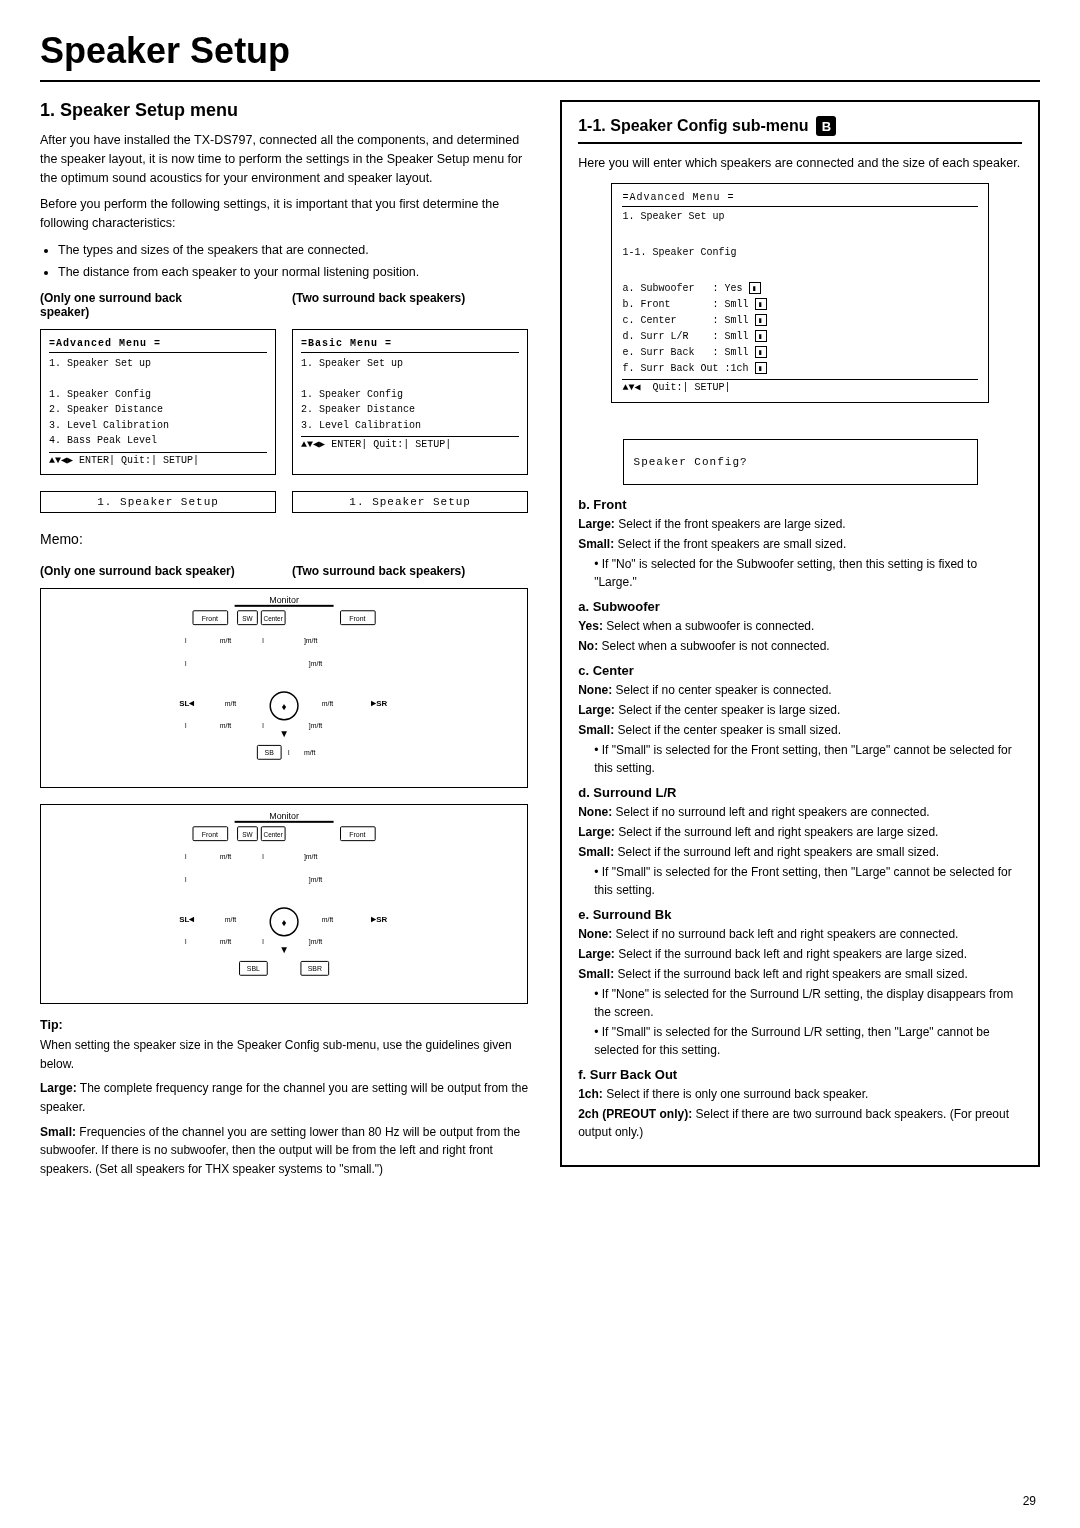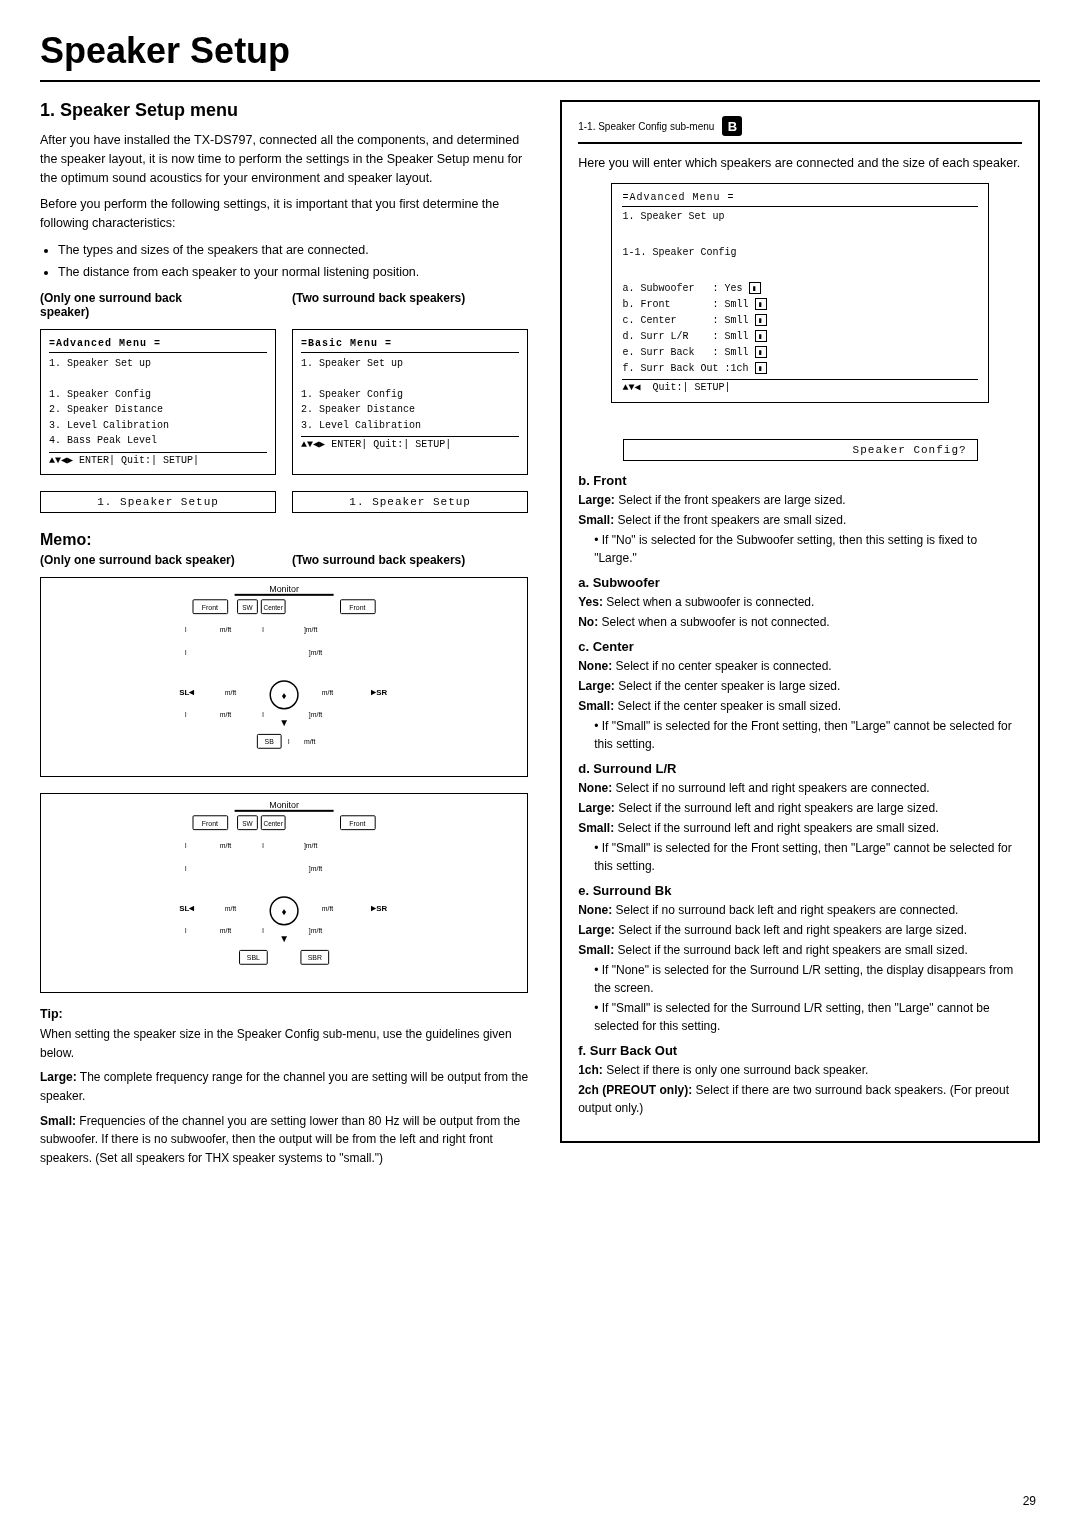--- a/index.html
+++ b/index.html
@@ -40,22 +40,22 @@
     }
     .section-title-box {
       display: flex;
       align-items: center;
       gap: 8px;
       border-bottom: 2px solid #000;
       padding-bottom: 6px;
       margin-bottom: 10px;
     }
     .section-title-box h2 {
-      font-size: 10px;
-      font-weight: normal;
+      font-size: 16px;
+      font-weight: bold;
     }
     .badge-b {
       display: inline-flex;
       align-items: center;
       justify-content: center;
       width: 20px;
       height: 20px;
       background: #000;
       color: #fff;
       font-size: 13px;
@@ -132,23 +132,23 @@
       flex: 1;
       display: flex;
       flex-direction: column;
       align-items: center;
     }
     .memo-section {
       margin-top: 18px;
       margin-bottom: 10px;
     }
     .memo-label {
-      font-size: 16px;
-      font-weight: bold;
-      margin-bottom: 4px;
+      font-size: 14px;
+      font-weight: normal;
+      margin-bottom: 17px;
     }
     .diagram-row {
       display: flex;
       gap: 16px;
       margin-bottom: 10px;
       flex-direction: column;
     }
     .diagram-wrap {
       flex: 1;
     }
@@ -203,24 +203,24 @@
     .right-menu-screen .menu-footer {
       border-top: 1px solid #000;
       margin-top: 2px;
       font-size: 10px;
       display: flex;
       align-items: center;
       gap: 4px;
     }
     .right-display {
       border: 1.5px solid #000;
-      padding: 4px 10px;
+      padding: 16px 10px;
       font-family: 'Courier New', monospace;
       font-size: 11px;
-      text-align: right;
+      text-align: left;
       margin-bottom: 12px;
       letter-spacing: 1px;
       width: 80%;
       margin-left: auto;
       margin-right: auto;
       margin-top: 36px;
     }
     .sub-item-section {
       margin-bottom: 8px;
     }

